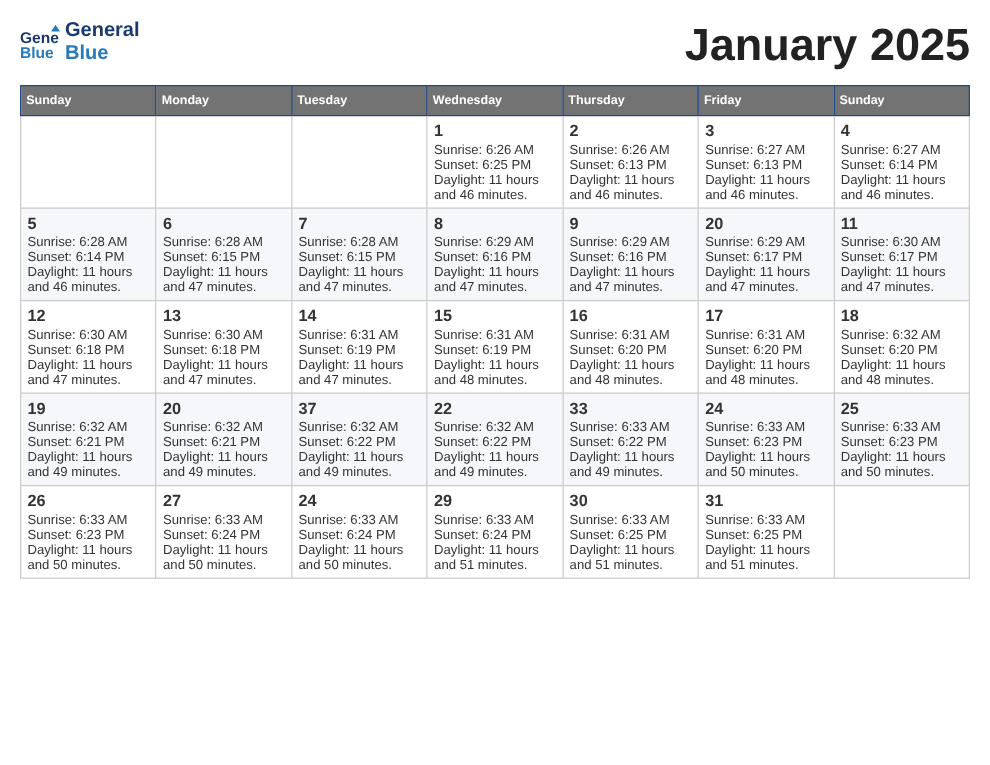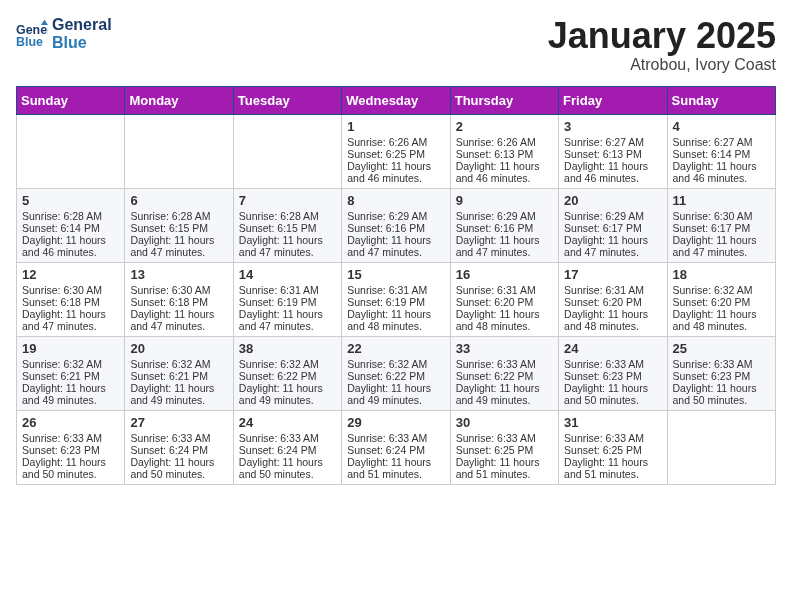--- a/index.html
+++ b/index.html
@@ -19,41 +19,41 @@
     .logo {
       display: flex;
       align-items: center;
       gap: 4px;
     }
     .logo-icon {
       width: 32px;
       height: 32px;
     }
     .title-block {
-      text-align: right;
+      text-align: center;
     }
     .month-title {
       font-size: 36px;
       font-weight: bold;
       color: #222;
       line-height: 1.1;
     }
     .location-title {
       font-size: 16px;
       color: #444;
     }
     .calendar {
       width: 100%;
       border-collapse: collapse;
       border: 1px solid #ccc;
     }
     .calendar th {
-      background-color: #a21caf;
+      background-color: #737373;
       color: #fff;
-      font-size: 13px;
+      font-size: 10px;
       font-weight: bold;
       padding: 6px 4px;
       text-align: left;
       border: 1px solid #1e4a8a;
     }
     .calendar td {
       vertical-align: top;
       padding: 4px 5px;
       font-size: 10.5px;
       color: #333;
@@ -85,21 +85,20 @@
       <text x="0" y="32" font-size="14" font-weight="bold" fill="#2a7ab8">Blue</text>
       <polygon points="28,8 36,8 32,2" fill="#2a7ab8"></polygon>
     </svg>
     <div>
       <div style="font-size:16px; font-weight:bold; color:#1a3a6b;">General</div>
       <div style="font-size:16px; font-weight:bold; color:#2a7ab8;">Blue</div>
     </div>
   </div>
   <div class="title-block">
     <div class="month-title">January 2025</div>
-    <div class="location-title">Atrobou, Ivory Coast</div>
   </div>
 </div>
 
 <table class="calendar">
   <thead>
     <tr>
     <th>Sunday</th>
         <th>Monday</th>
         <th>Tuesday</th>
         <th>Wednesday</th>
@@ -192,21 +191,21 @@
       </tr>
       <tr>
         <td><span class="day-number">19</span>
         <span>Sunrise: 6:32 AM</span><br>
         <span>Sunset: 6:21 PM</span><br>
         <span>Daylight: 11 hours and 49 minutes.</span></td>
         <td><span class="day-number">20</span>
         <span>Sunrise: 6:32 AM</span><br>
         <span>Sunset: 6:21 PM</span><br>
         <span>Daylight: 11 hours and 49 minutes.</span></td>
-        <td><span class="day-number">38</span>
+        <td><span class="day-number">37</span>
         <span>Sunrise: 6:32 AM</span><br>
         <span>Sunset: 6:22 PM</span><br>
         <span>Daylight: 11 hours and 49 minutes.</span></td>
         <td><span class="day-number">22</span>
         <span>Sunrise: 6:32 AM</span><br>
         <span>Sunset: 6:22 PM</span><br>
         <span>Daylight: 11 hours and 49 minutes.</span></td>
         <td><span class="day-number">33</span>
         <span>Sunrise: 6:33 AM</span><br>
         <span>Sunset: 6:22 PM</span><br>

